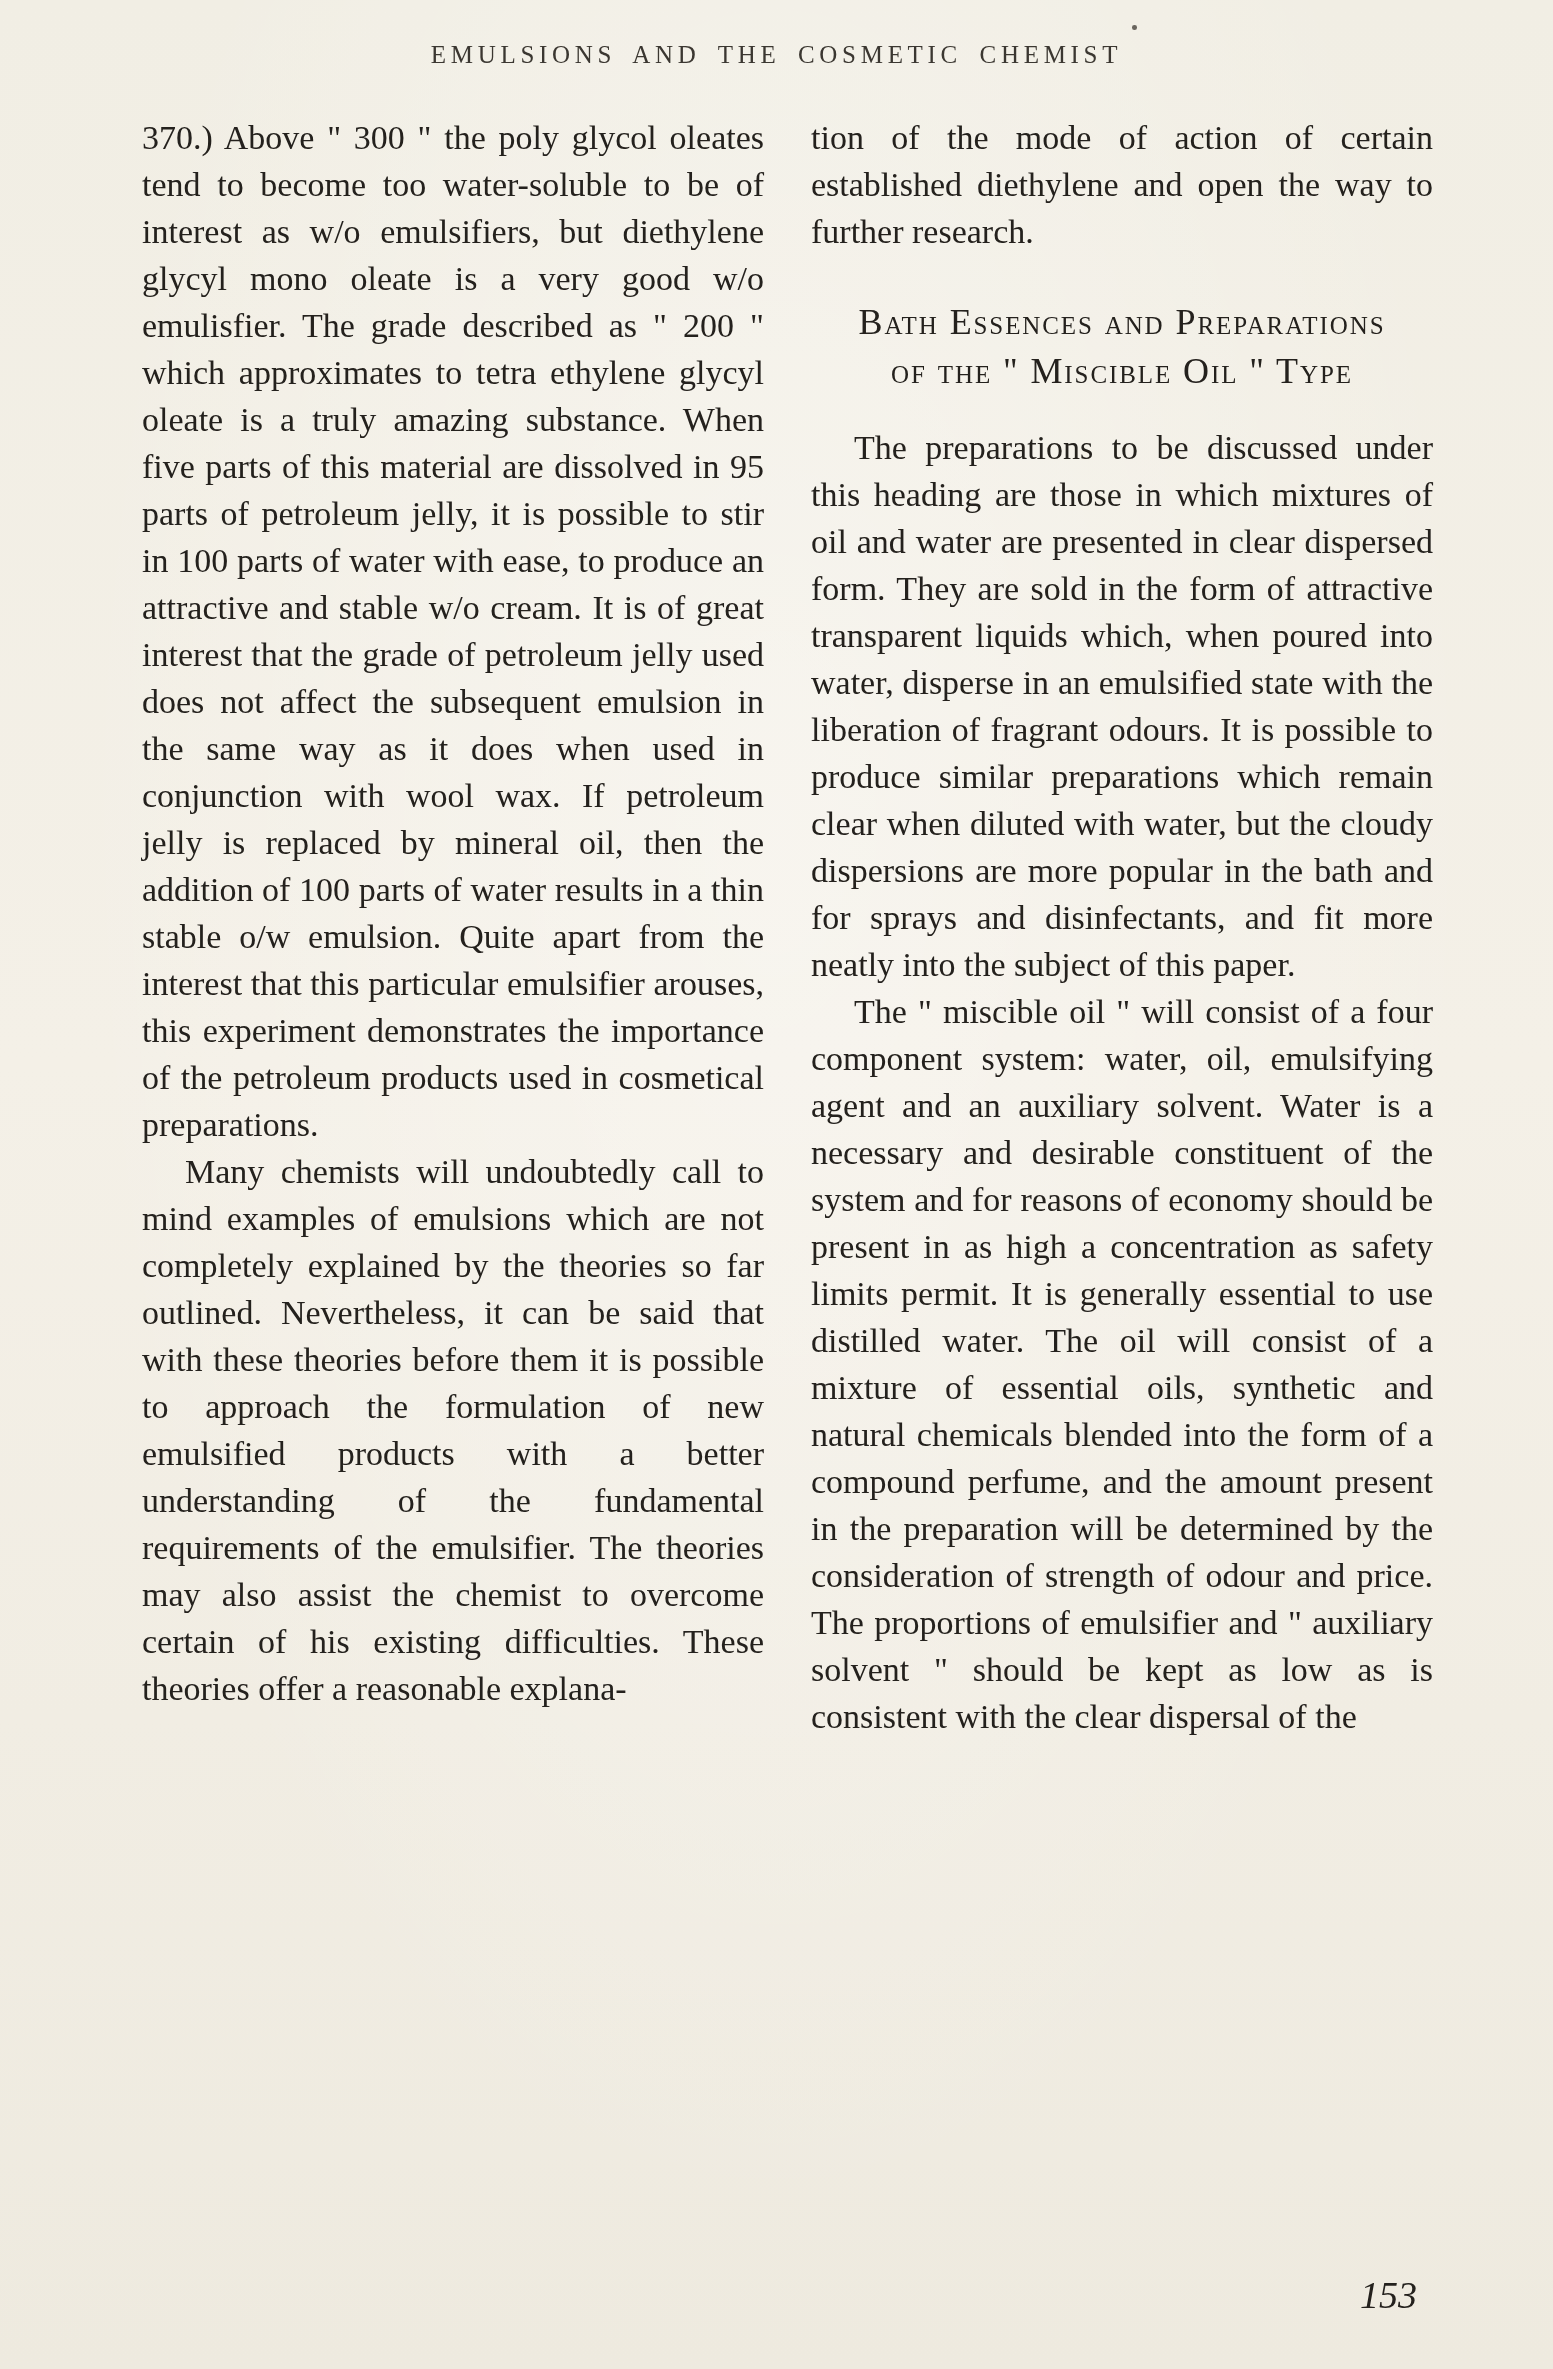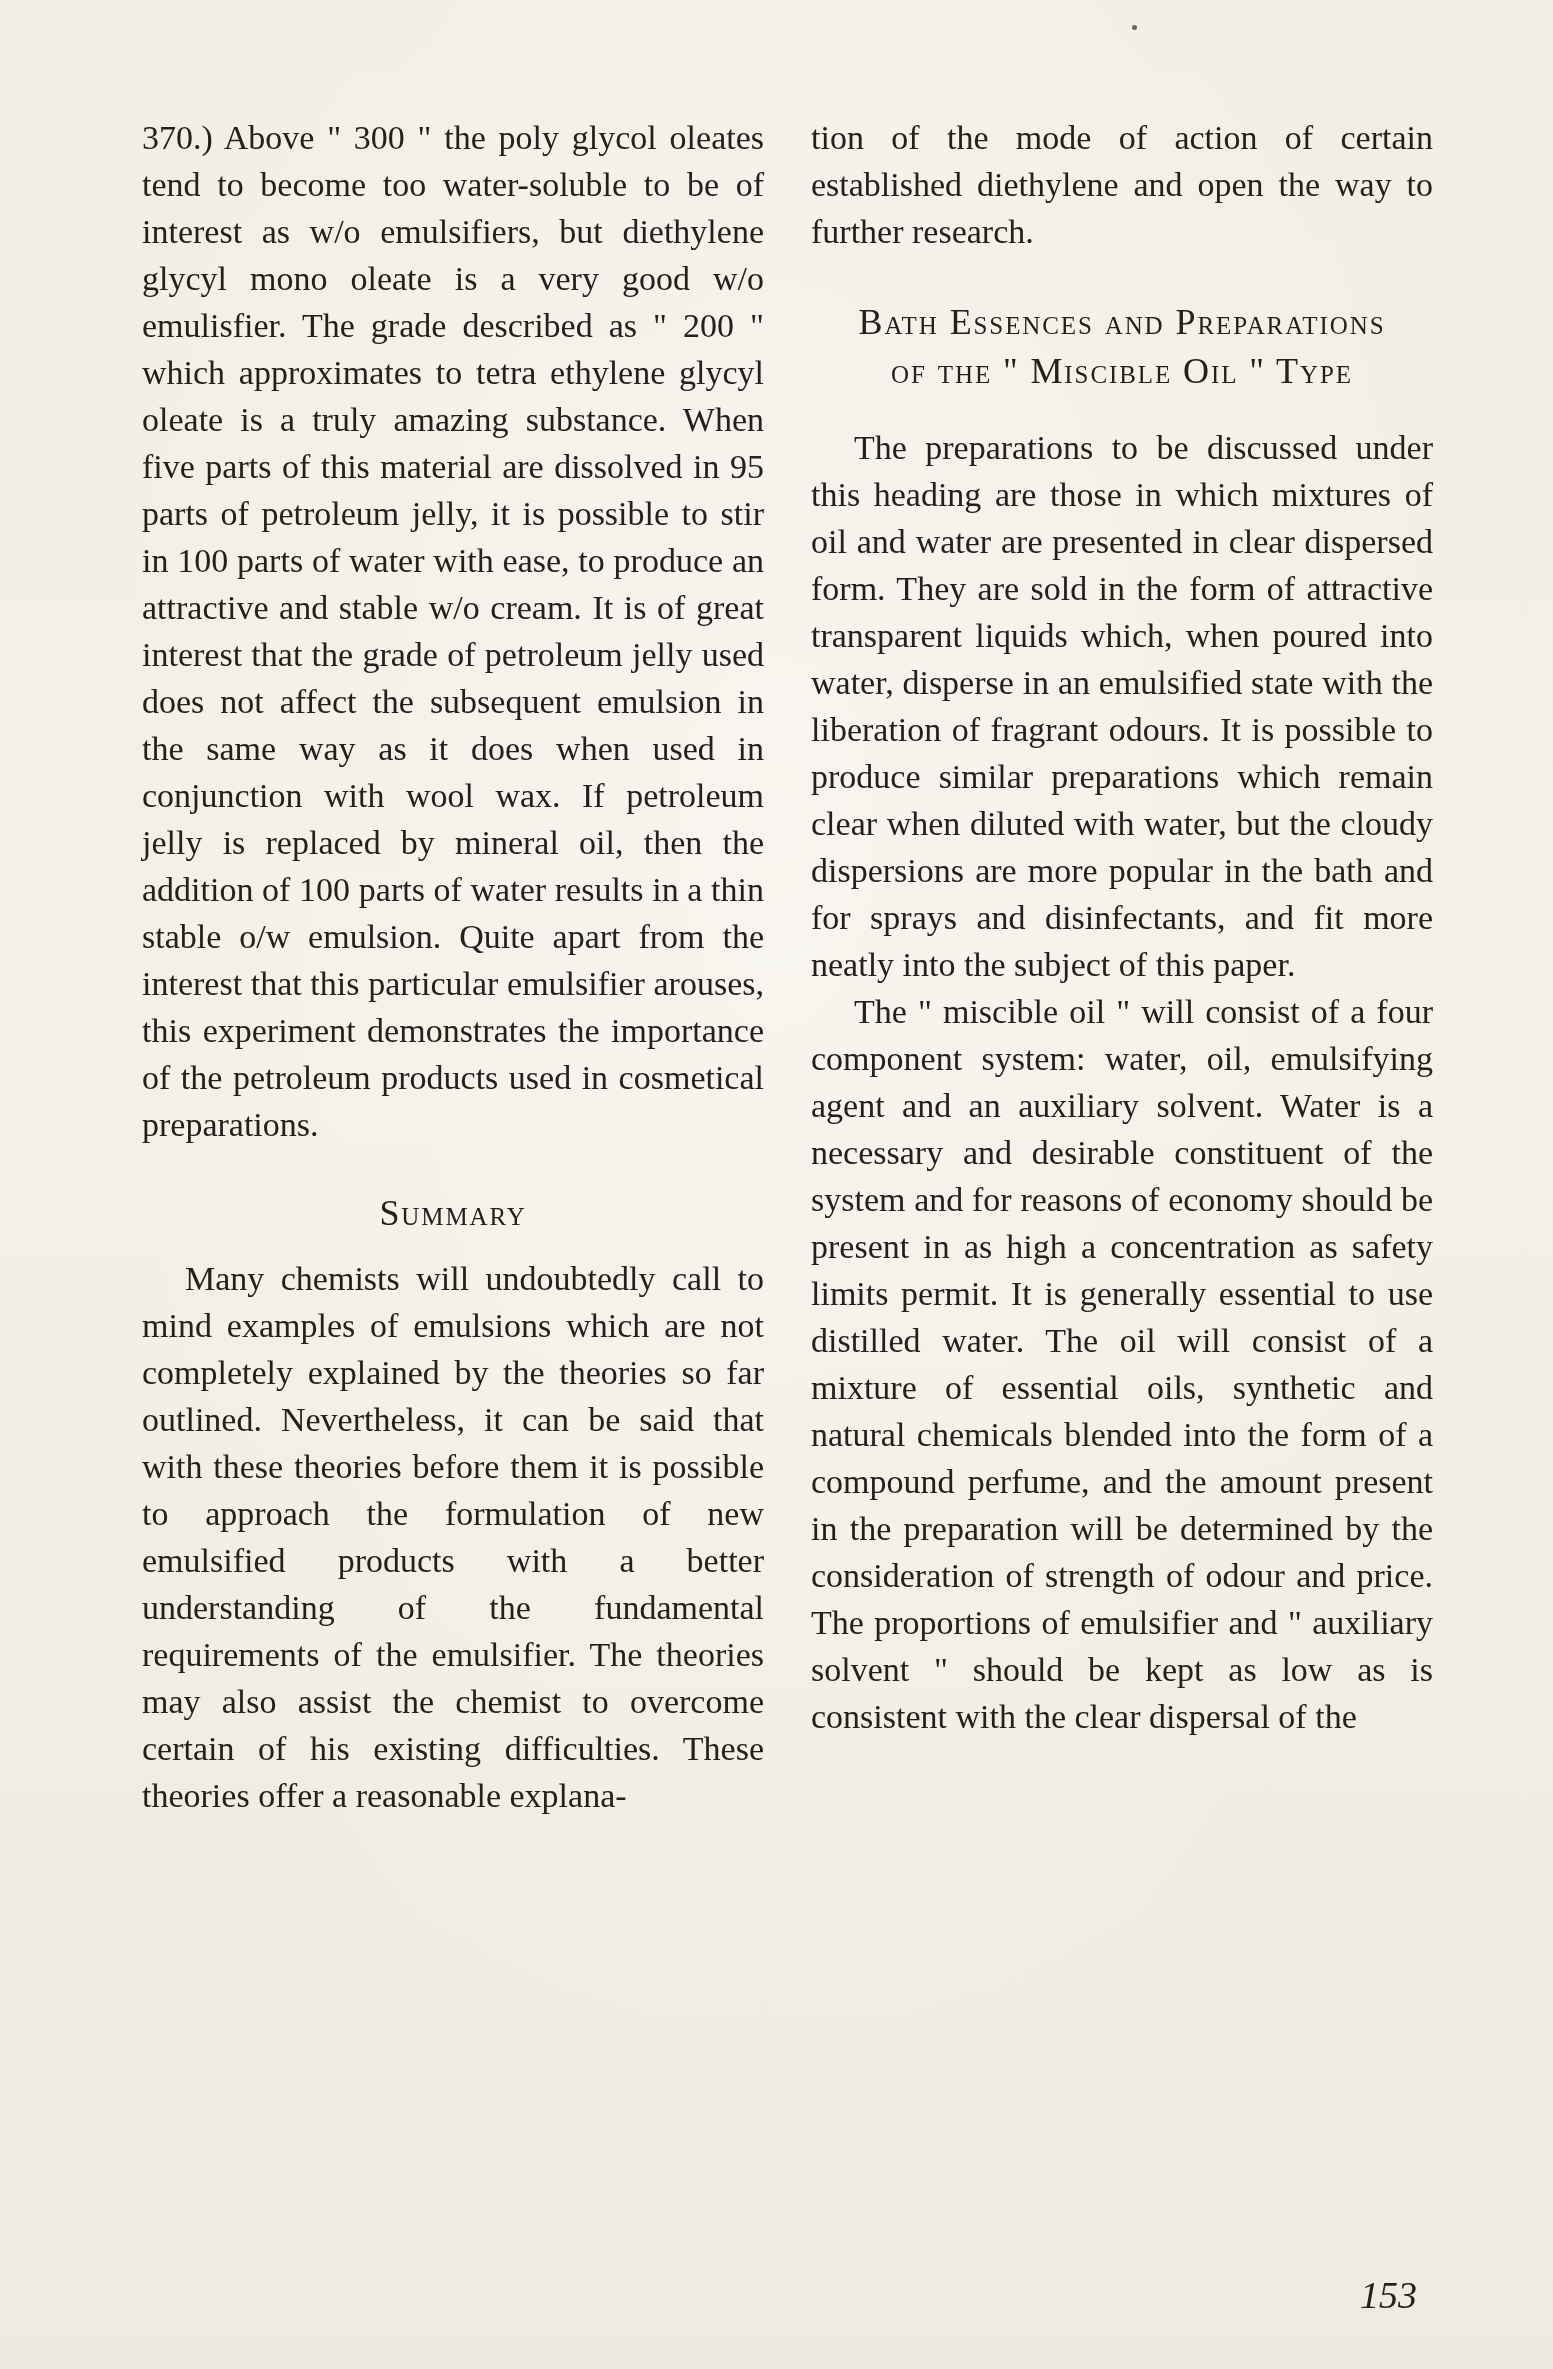--- a/index.html
+++ b/index.html
@@ -74,26 +74,26 @@
     color: var(--ink, #24211d);
     font-style: italic;
   }
 </style>
 </head>
 <body>
 
 <div class="page">
   <span class="speck"></span>
 
+  <div class="running-head">EMULSIONS AND THE COSMETIC CHEMIST</div>
 
   <div class="content">
 
     <div class="col">
       <p>370.) Above " 300 " the poly glycol oleates tend to become too water-soluble to be of interest as w/o emulsifiers, but diethylene glycyl mono oleate is a very good w/o emulisfier. The grade described as " 200 " which approximates to tetra ethylene glycyl oleate is a truly amazing substance. When five parts of this material are dissolved in 95 parts of petroleum jelly, it is possible to stir in 100 parts of water with ease, to produce an attractive and stable w/o cream. It is of great interest that the grade of petroleum jelly used does not affect the subsequent emulsion in the same way as it does when used in conjunction with wool wax. If petroleum jelly is replaced by mineral oil, then the addition of 100 parts of water results in a thin stable o/w emulsion. Quite apart from the interest that this particular emulsifier arouses, this experiment demonstrates the importance of the petroleum products used in cosmetical preparations.</p>
-      <h2 class="heading">Summary</h2>
       <p class="indent">Many chemists will undoubtedly call to mind examples of emulsions which are not completely explained by the theories so far outlined. Nevertheless, it can be said that with these theories before them it is possible to approach the formulation of new emulsified products with a better understanding of the fundamental requirements of the emulsifier. The theories may also assist the chemist to overcome certain of his existing difficulties. These theories offer a reasonable explana-</p>
     </div>
 
     <div class="col">
       <p>tion of the mode of action of certain established diethylene and open the way to further research.</p>
       <h2 class="heading multiline">
         <span>Bath Essences and Preparations</span>
         <span>of the " Miscible Oil " Type</span>
       </h2>
       <p class="indent">The preparations to be discussed under this heading are those in which mixtures of oil and water are presented in clear dispersed form. They are sold in the form of attractive transparent liquids which, when poured into water, disperse in an emulsified state with the liberation of fragrant odours. It is possible to produce similar preparations which remain clear when diluted with water, but the cloudy dispersions are more popular in the bath and for sprays and disinfectants, and fit more neatly into the subject of this paper.</p>

